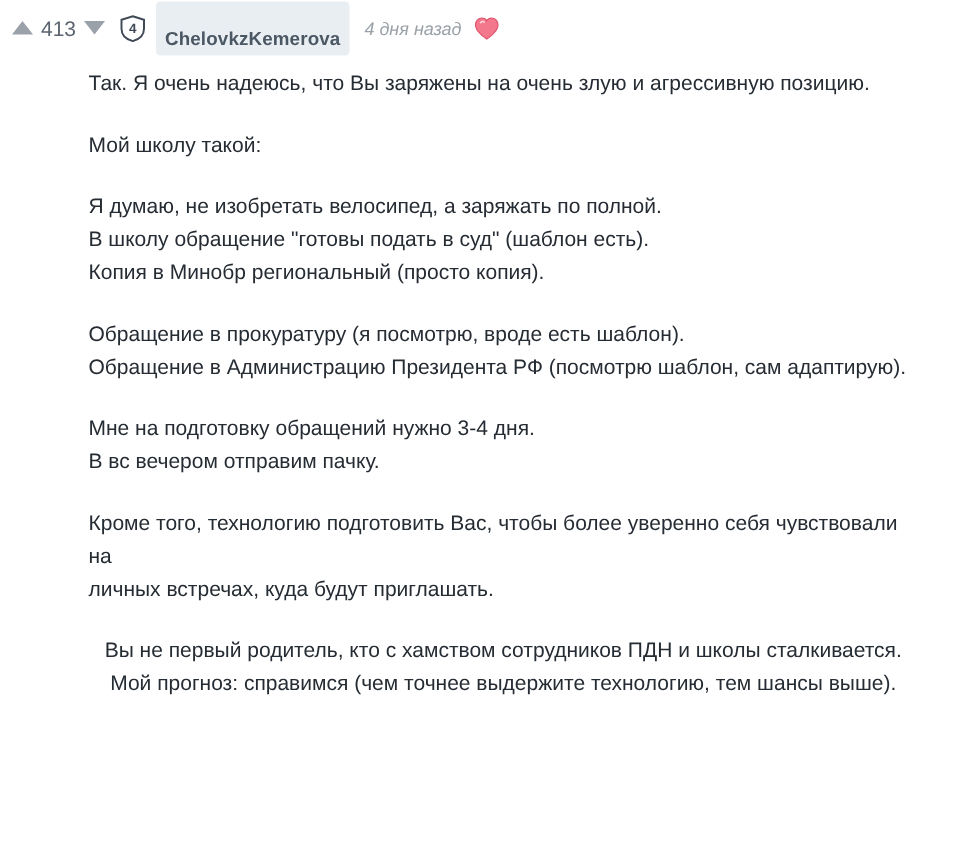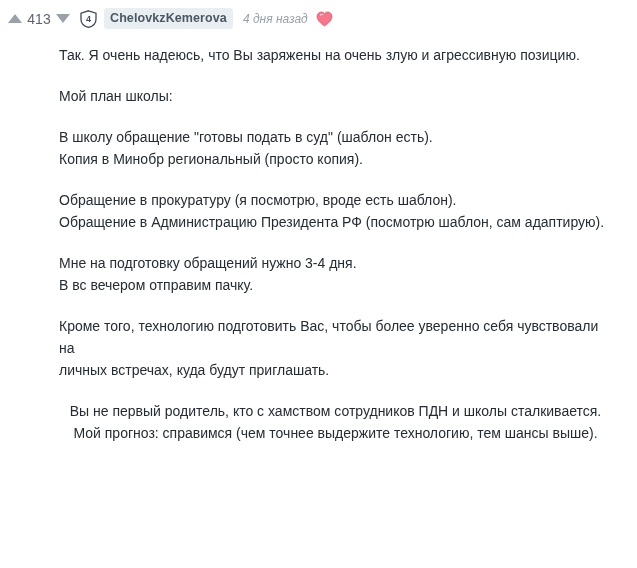--- a/index.html
+++ b/index.html
@@ -66,21 +66,21 @@
   .badge-icon svg {
     display: block;
   }
   .author {
     display: inline-block;
     font-size: 12.5px;
     font-weight: bold;
     color: #4c5764;
     background: #e9eef2;
     border-radius: 3px;
-    padding: 3px 6px 4px 6px;
+    padding: 18px 6px 4px 6px;
     letter-spacing: 0.1px;
     white-space: nowrap;
   }
   .timestamp {
     font-size: 12px;
     color: #9aa1a8;
     margin-left: 10px;
     white-space: nowrap;
     font-style: italic;
   }
@@ -145,24 +145,25 @@
 
   </div>
 
   <div class="body">
 
     <div class="para">
       <span class="line">Так. Я очень надеюсь, что Вы заряжены на очень злую и агрессивную позицию.</span>
     </div>
 
     <div class="para">
-      <span class="line">Мой план школы:</span>
+      <span class="line">Мой школу такой:</span>
     </div>
 
     <div class="para">
+      <span class="line">Я думаю, не изобретать велосипед, а заряжать по полной.</span>
       <span class="line">В школу обращение "готовы подать в суд" (шаблон есть).</span>
       <span class="line">Копия в Минобр региональный (просто копия).</span>
     </div>
 
     <div class="para">
       <span class="line">Обращение в прокуратуру (я посмотрю, вроде есть шаблон).</span>
       <span class="line">Обращение в Администрацию Президента РФ (посмотрю шаблон, сам адаптирую).</span>
     </div>
 
     <div class="para">

